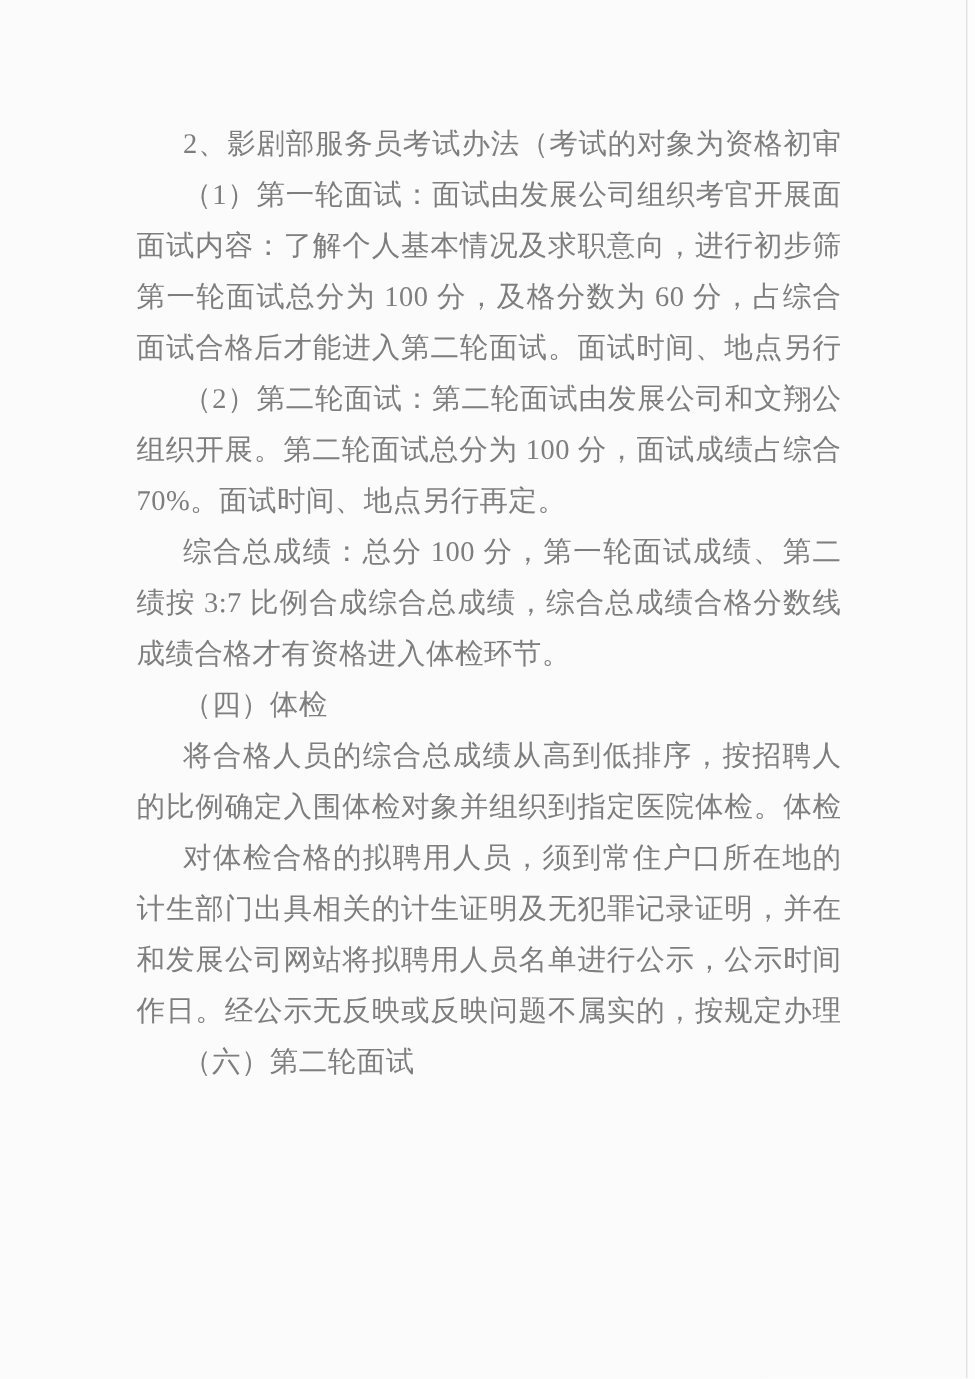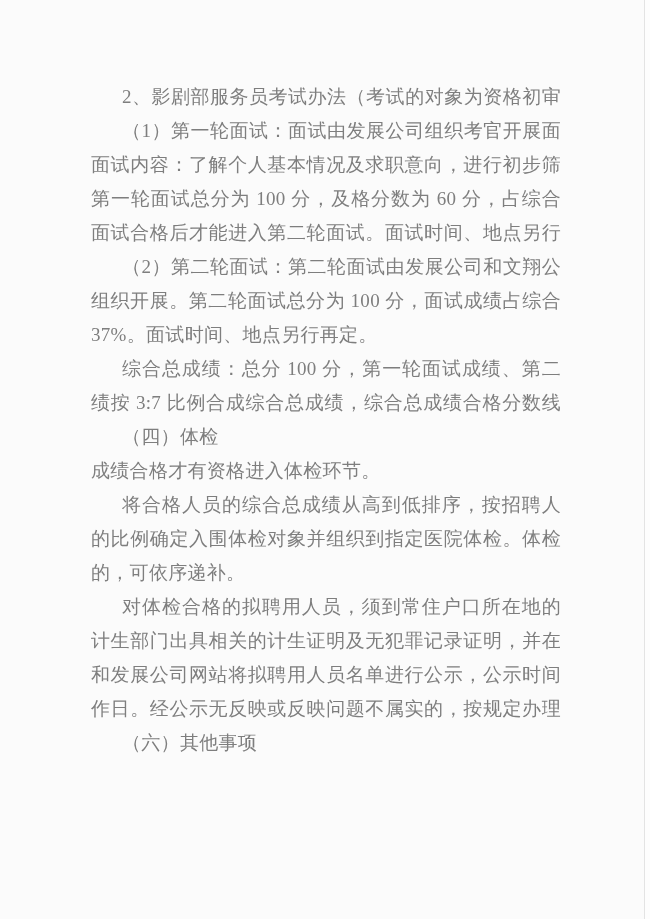--- a/index.html
+++ b/index.html
@@ -64,27 +64,26 @@
   <div class="scan-right-strip"></div>
   <div class="scan-edge-line"></div>
   <div class="text-block">
       <div class="line indent full">2、影剧部服务员考试办法（考试的对象为资格初审合格的</div>
       <div class="line indent full">（1）第一轮面试：面试由发展公司组织考官开展面试工作，</div>
       <div class="line full">面试内容：了解个人基本情况及求职意向，进行初步筛选评分。</div>
       <div class="line full">第一轮面试总分为 100 分，及格分数为 60 分，占综合总成绩 30%,</div>
       <div class="line full">面试合格后才能进入第二轮面试。面试时间、地点另行再定。</div>
       <div class="line indent full">（2）第二轮面试：第二轮面试由发展公司和文翔公司联合</div>
       <div class="line full">组织开展。第二轮面试总分为 100 分，面试成绩占综合总成绩</div>
-      <div class="line">37%。面试时间、地点另行再定。</div>
+      <div class="line">70%。面试时间、地点另行再定。</div>
       <div class="line indent full">综合总成绩：总分 100 分，第一轮面试成绩、第二轮面试成</div>
       <div class="line full">绩按 3:7 比例合成综合总成绩，综合总成绩合格分数线为 60 分。</div>
+      <div class="line">成绩合格才有资格进入体检环节。</div>
       <div class="line indent">（四）体检</div>
-      <div class="line">成绩合格才有资格进入体检环节。</div>
       <div class="line indent full">将合格人员的综合总成绩从高到低排序，按招聘人数 1：1</div>
       <div class="line full">的比例确定入围体检对象并组织到指定医院体检。体检不合格</div>
-      <div class="line">的，可依序递补。</div>
       <div class="line indent full">对体检合格的拟聘用人员，须到常住户口所在地的公安局和</div>
       <div class="line full">计生部门出具相关的计生证明及无犯罪记录证明，并在区公资办</div>
       <div class="line full">和发展公司网站将拟聘用人员名单进行公示，公示时间为 5 个工</div>
       <div class="line full">作日。经公示无反映或反映问题不属实的，按规定办理录用手续。</div>
-      <div class="line indent">（六）其他事项</div>
+      <div class="line indent">（六）第二轮面试</div>
     </div>
 </div>
 
 </body></html>

